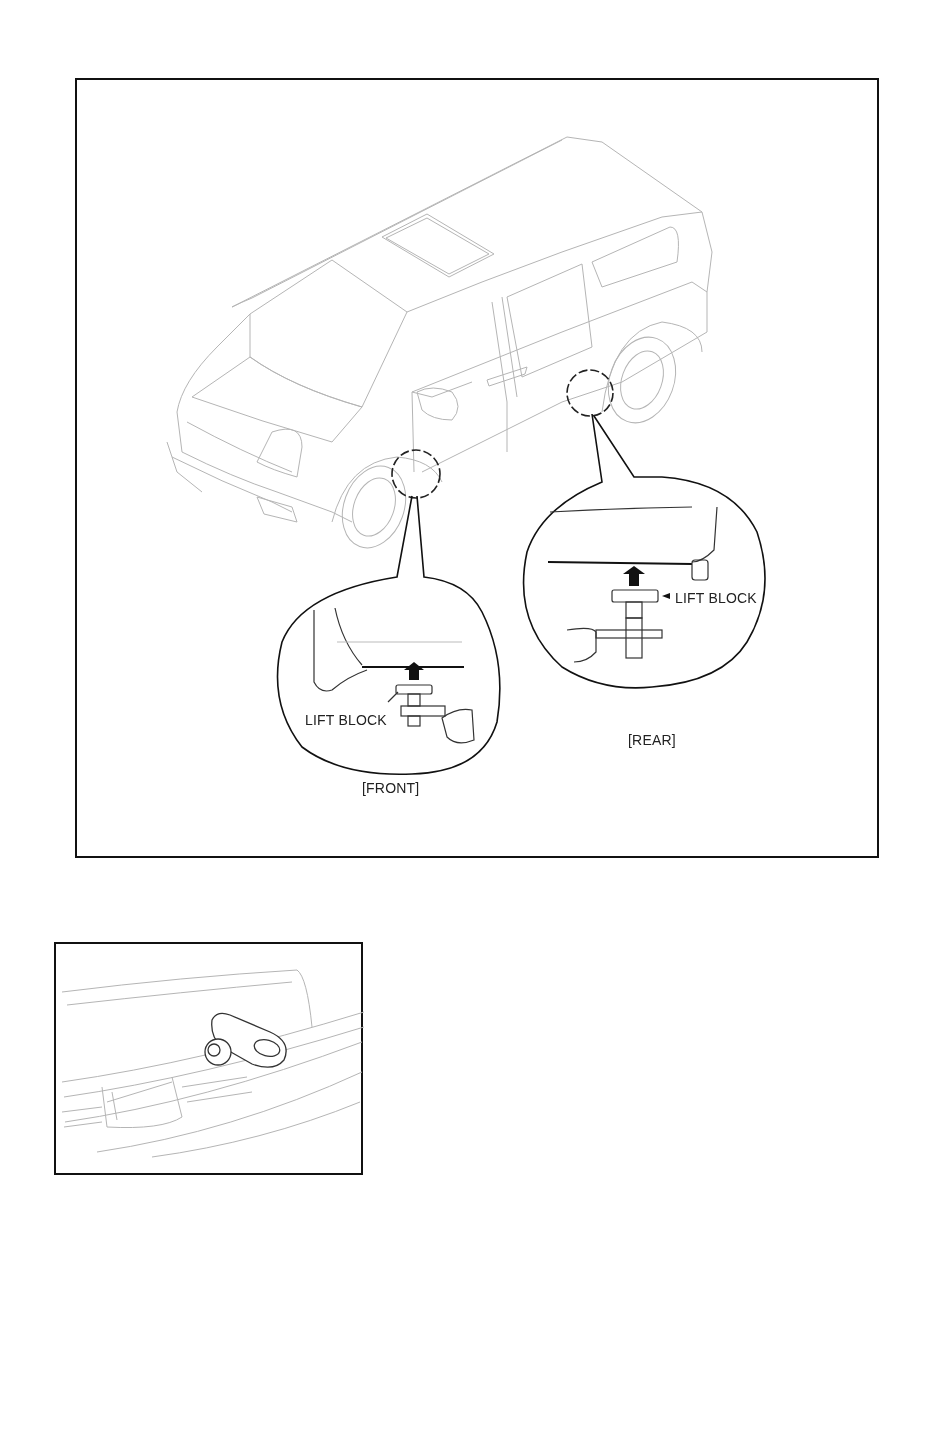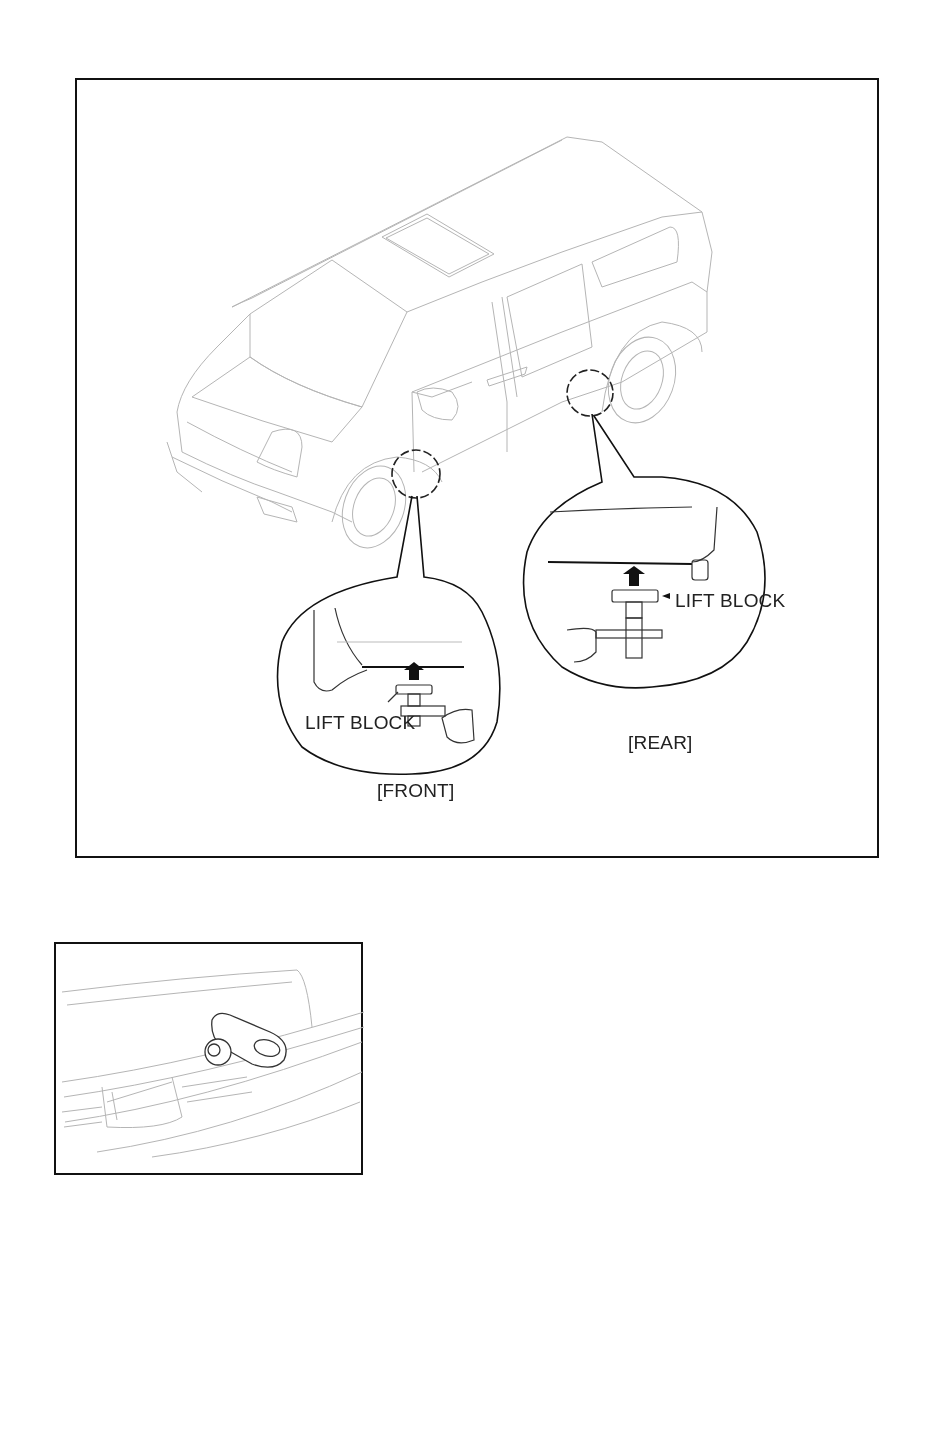--- a/index.html
+++ b/index.html
@@ -2,21 +2,21 @@
 <html><head>
   <meta charset="utf-8">
   <style>
     html, body { margin: 0; padding: 0; background: #ffffff; }
     body { width: 935px; height: 1430px; position: relative; overflow: hidden;
            font-family: "Liberation Sans", sans-serif; }
     .frame { position: absolute; border: 2px solid #111; box-sizing: border-box; background: #fff; }
     #fig-main { left: 75px; top: 78px; width: 804px; height: 780px; }
     #fig-hook { left: 54px; top: 942px; width: 309px; height: 233px; }
     svg { position: absolute; left: 0; top: 0; }
-    .lbl { position: absolute; font-size: 19px; color: #222; letter-spacing: 0.2px; white-space: nowrap; }
+    .lbl { position: absolute; font-size: 14px; color: #222; letter-spacing: 0.2px; white-space: nowrap; }
   </style>
 </head>
 <body>
 
 <div class="frame" id="fig-main">
   <svg width="804" height="780" viewBox="75 78 804 780">
     <g fill="none" stroke="#b5b5b5" stroke-width="1">
 
       <path d="M230 305 L565 135 L600 140 L700 210 L710 250 L705 290"></path>
       <path d="M230 305 Q240 300 250 296 L560 138"></path>
@@ -95,21 +95,21 @@
       <rect x="624" y="600" width="16" height="16"></rect>
       <rect x="594" y="628" width="66" height="8"></rect>
       <rect x="624" y="616" width="16" height="40"></rect>
       <path d="M565 628 Q590 624 594 630 L594 650 Q585 660 572 660"></path>
     </g>
     <path d="M627 584 L627 572 L621 572 L632 564 L643 572 L637 572 L637 584 Z" fill="#111"></path>
     <path d="M660 594 L668 591 L668 597 Z" fill="#111"></path>
   </svg>
 
   <span class="lbl" style="left:228px; top:632px;">LIFT BLOCK</span>
-  <span class="lbl" style="left:300px; top:700px;">[FRONT]</span>
+  <span class="lbl" style="left:285px; top:700px;">[FRONT]</span>
   <span class="lbl" style="left:598px; top:510px;">LIFT BLOCK</span>
   <span class="lbl" style="left:551px; top:652px;">[REAR]</span>
 </div>
 
 <div class="frame" id="fig-hook">
   <svg width="309" height="233" viewBox="54 942 309 233">
     <g fill="none" stroke="#b5b5b5" stroke-width="1">
       <path d="M60 990 Q180 975 295 968 Q305 975 310 1025"></path>
       <path d="M65 1003 Q180 990 290 980"></path>
       <path d="M60 1080 Q200 1060 362 1010"></path>

